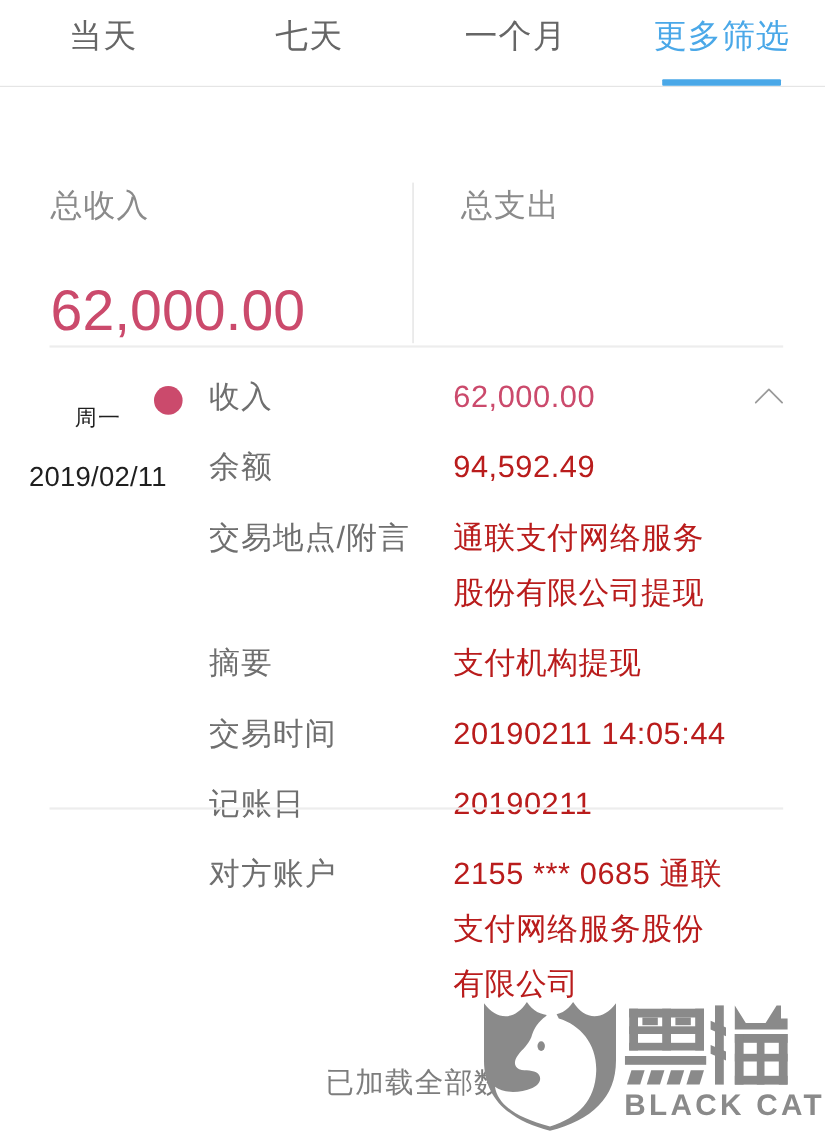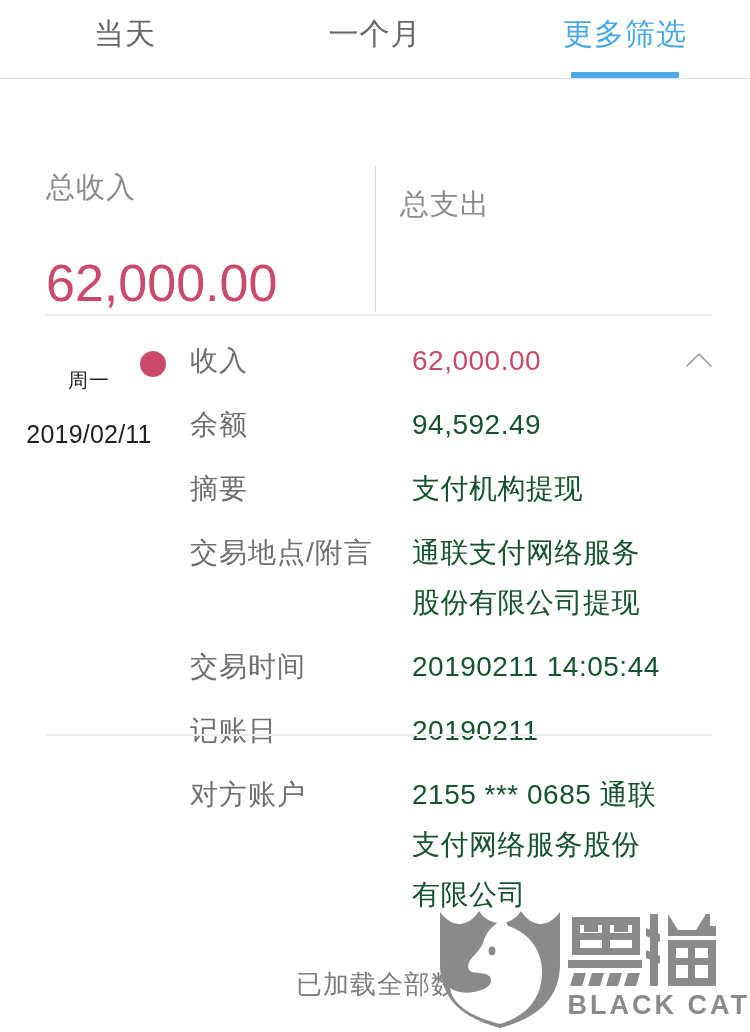--- a/index.html
+++ b/index.html
@@ -86,21 +86,21 @@
     display: flex;
   }
   .sum-col {
     position: relative;
     display: flex;
     flex-direction: column;
     justify-content: flex-start;
     gap: 33px;
   }
   .sum-col.income { width: 375px; padding-left: 46px; }
-  .sum-col.expense { width: 375px; padding-left: 25px; margin-top: 17px; }
+  .sum-col.expense { width: 375px; padding-left: 44px; }
   .sum-divider {
     position: absolute;
     top: 166px;
     left: 375px;
     width: 1px;
     height: 146px;
     background: #dcdcdc;
   }
   .sum-label {
     font-size: 29px;
@@ -193,21 +193,21 @@
     font-size: 28px;
     line-height: 50px;
     color: #6f6f6f;
     letter-spacing: 1px;
     white-space: nowrap;
   }
   .row-value {
     flex: 1 1 auto;
     font-size: 28px;
     line-height: 50px;
-    color: #14532d;
+    color: #b91c1c;
     letter-spacing: 0.5px;
     word-break: break-word;
   }
   .row-value.amount { color: #cb4a6c; }
 
   
   .footer {
     position: absolute;
     left: 0;
     top: 950px;
@@ -253,20 +253,24 @@
 <body>
 
 <div id="screen">
 
   <div class="tabbar">
     <div class="tab">
       <span class="tab-label">当天</span>
 
     </div>
     <div class="tab">
+      <span class="tab-label">七天</span>
+
+    </div>
+    <div class="tab">
       <span class="tab-label">一个月</span>
 
     </div>
     <div class="tab active">
       <span class="tab-label">更多筛选</span>
       <span class="tab-underline"></span>
     </div>
   </div>
 
 
@@ -301,26 +305,26 @@
     <div class="rows">
       <div class="row">
         <span class="row-label">收入</span>
         <span class="row-value amount">62,000.00</span>
       </div>
       <div class="row">
         <span class="row-label">余额</span>
         <span class="row-value">94,592.49</span>
       </div>
       <div class="row">
+        <span class="row-label">交易地点/附言</span>
+        <span class="row-value">通联支付网络服务股份有限公司提现</span>
+      </div>
+      <div class="row">
         <span class="row-label">摘要</span>
         <span class="row-value">支付机构提现</span>
-      </div>
-      <div class="row">
-        <span class="row-label">交易地点/附言</span>
-        <span class="row-value">通联支付网络服务股份有限公司提现</span>
       </div>
       <div class="row">
         <span class="row-label">交易时间</span>
         <span class="row-value">20190211 14:05:44</span>
       </div>
       <div class="row">
         <span class="row-label">记账日</span>
         <span class="row-value">20190211</span>
       </div>
       <div class="row">

